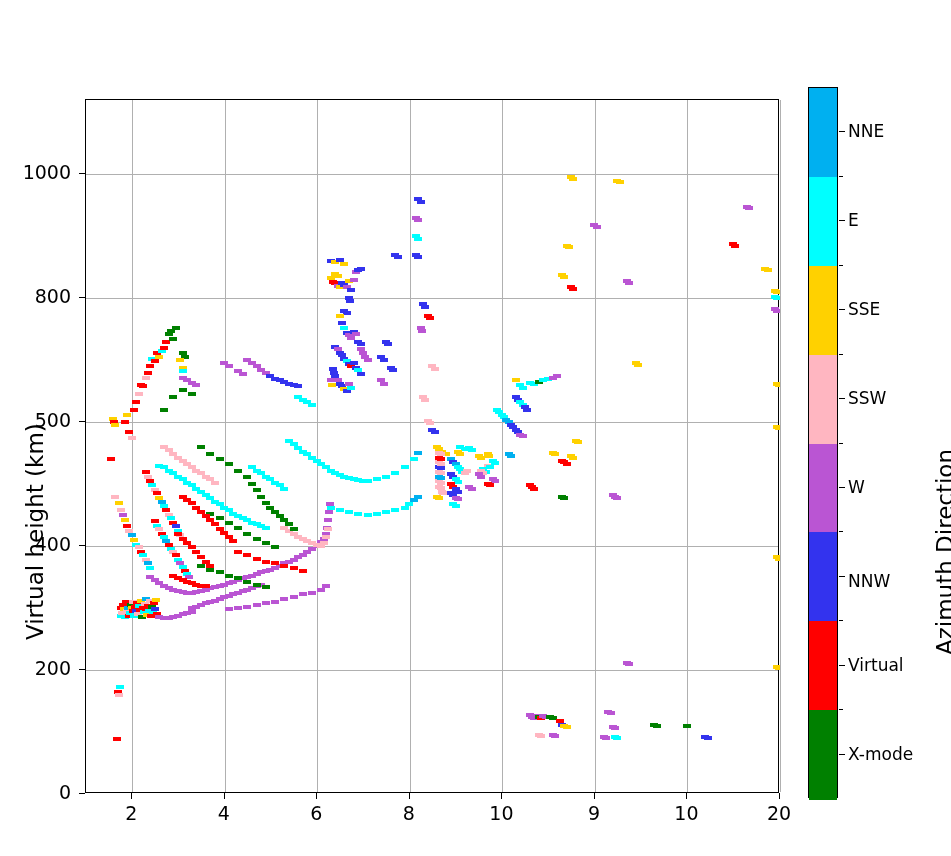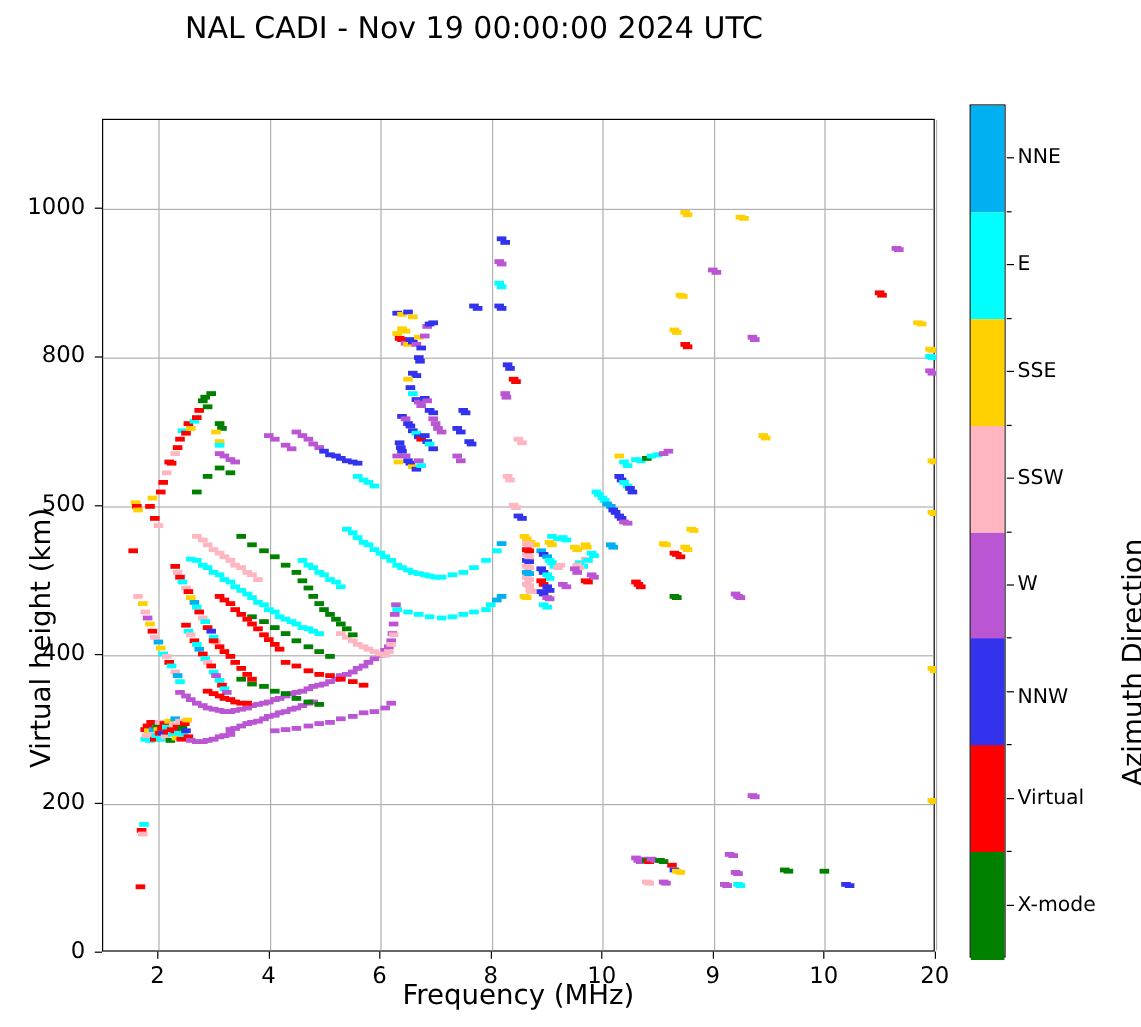--- a/index.html
+++ b/index.html
@@ -43,21 +43,20 @@
         transform:translateY(-50%);}
   .cbtitle{position:absolute;font-size:23px;white-space:nowrap;
            transform:rotate(-90deg);transform-origin:left top;
            left:932px;top:655px;}
 </style>
 </head>
 <body>
 
 <div id="root">
 
-  <div class="title">NAL CADI - Nov 19 00:00:00 2024 UTC</div>
 
   <div id="plot">
     <div id="grid">
         <div class="gl glv" style="left: 46.2667px;"></div>
         <div class="gl glv" style="left: 138.8px;"></div>
         <div class="gl glv" style="left: 231.333px;"></div>
         <div class="gl glv" style="left: 323.867px;"></div>
         <div class="gl glv" style="left: 416.4px;"></div>
         <div class="gl glv" style="left: 508.933px;"></div>
         <div class="gl glv" style="left: 601.467px;"></div>
@@ -770,21 +769,20 @@
       <div class="tick tky" style="left: 79px; top: 545.143px;"></div>
       <div class="ylab" style="left: 1px; top: 533.143px;">400</div>
       <div class="tick tky" style="left: 79px; top: 421.214px;"></div>
       <div class="ylab" style="left: 1px; top: 409.214px;">500</div>
       <div class="tick tky" style="left: 79px; top: 297.286px;"></div>
       <div class="ylab" style="left: 1px; top: 285.286px;">800</div>
       <div class="tick tky" style="left: 79px; top: 173.357px;"></div>
       <div class="ylab" style="left: 1px; top: 161.357px;">1000</div>
     </div>
 
-  <div class="axtitle-x">Frequency (MHz)</div>
   <div class="axtitle-y">Virtual height (km)</div>
 
   <div id="cbar">
       <div class="cseg" style="top: 0px; height: 89.475px; background: rgb(0, 176, 240);"></div>
       <div class="cseg" style="top: 88.875px; height: 89.475px; background: rgb(0, 255, 255);"></div>
       <div class="cseg" style="top: 177.75px; height: 89.475px; background: rgb(255, 209, 0);"></div>
       <div class="cseg" style="top: 266.625px; height: 89.475px; background: rgb(255, 182, 193);"></div>
       <div class="cseg" style="top: 355.5px; height: 89.475px; background: rgb(186, 85, 211);"></div>
       <div class="cseg" style="top: 444.375px; height: 89.475px; background: rgb(51, 51, 238);"></div>
       <div class="cseg" style="top: 533.25px; height: 89.475px; background: rgb(255, 0, 0);"></div>

